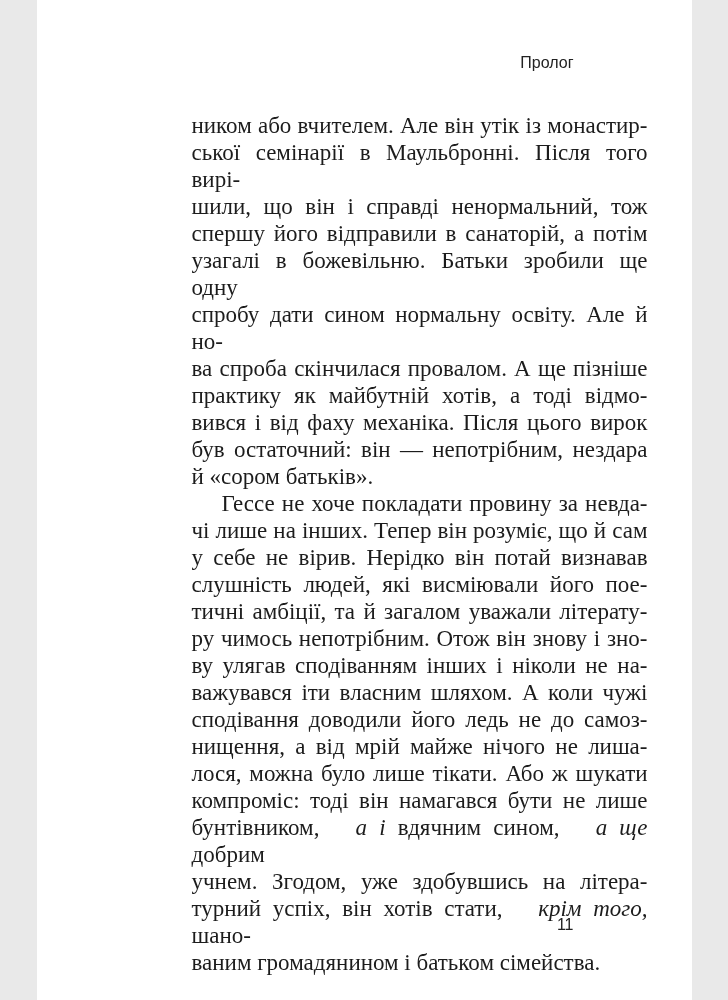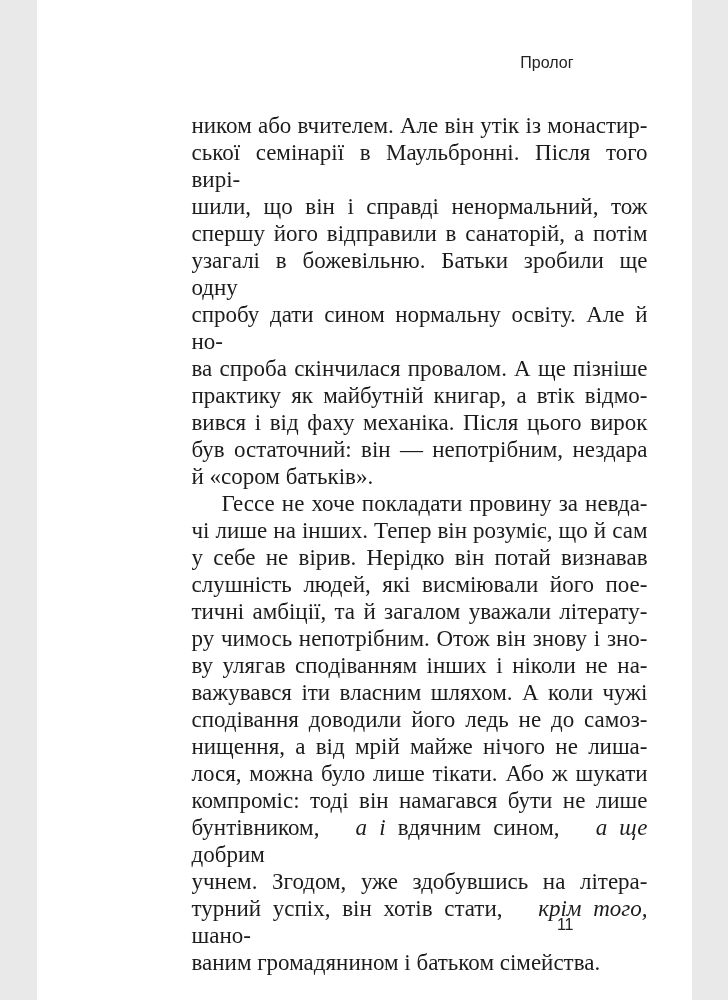--- a/index.html
+++ b/index.html
@@ -65,21 +65,21 @@
   <div class="running-header">Пролог</div>
 
   <div class="text-block">
       <div class="line"><span>ником або вчителем. Але він утік із монастир-</span></div>
       <div class="line"><span>ської семінарії в Маульбронні. Після того вирі-</span></div>
       <div class="line"><span>шили, що він і справді ненормальний, тож</span></div>
       <div class="line"><span>спершу його відправили в санаторій, а потім</span></div>
       <div class="line"><span>узагалі в божевільню. Батьки зробили ще одну</span></div>
       <div class="line"><span>спробу дати сином нормальну освіту. Але й но-</span></div>
       <div class="line"><span>ва спроба скінчилася провалом. А ще пізніше</span></div>
-      <div class="line"><span>практику як майбутній книгар, а втік відмо-</span></div>
+      <div class="line"><span>практику як майбутній хотів, а тоді відмо-</span></div>
       <div class="line"><span>вився і від фаху механіка. Після цього вирок</span></div>
       <div class="line"><span>був остаточний: він — непотрібним, нездара</span></div>
       <div class="line last"><span>й «сором батьків».</span></div>
       <div class="line indent"><span>Гессе не хоче покладати провину за невда-</span></div>
       <div class="line"><span>чі лише на інших. Тепер він розуміє, що й сам</span></div>
       <div class="line"><span>у себе не вірив. Нерідко він потай визнавав</span></div>
       <div class="line"><span>слушність людей, які висміювали його пое-</span></div>
       <div class="line"><span>тичні амбіції, та й загалом уважали літерату-</span></div>
       <div class="line"><span>ру чимось непотрібним. Отож він знову і зно-</span></div>
       <div class="line"><span>ву улягав сподіванням інших і ніколи не на-</span></div>

